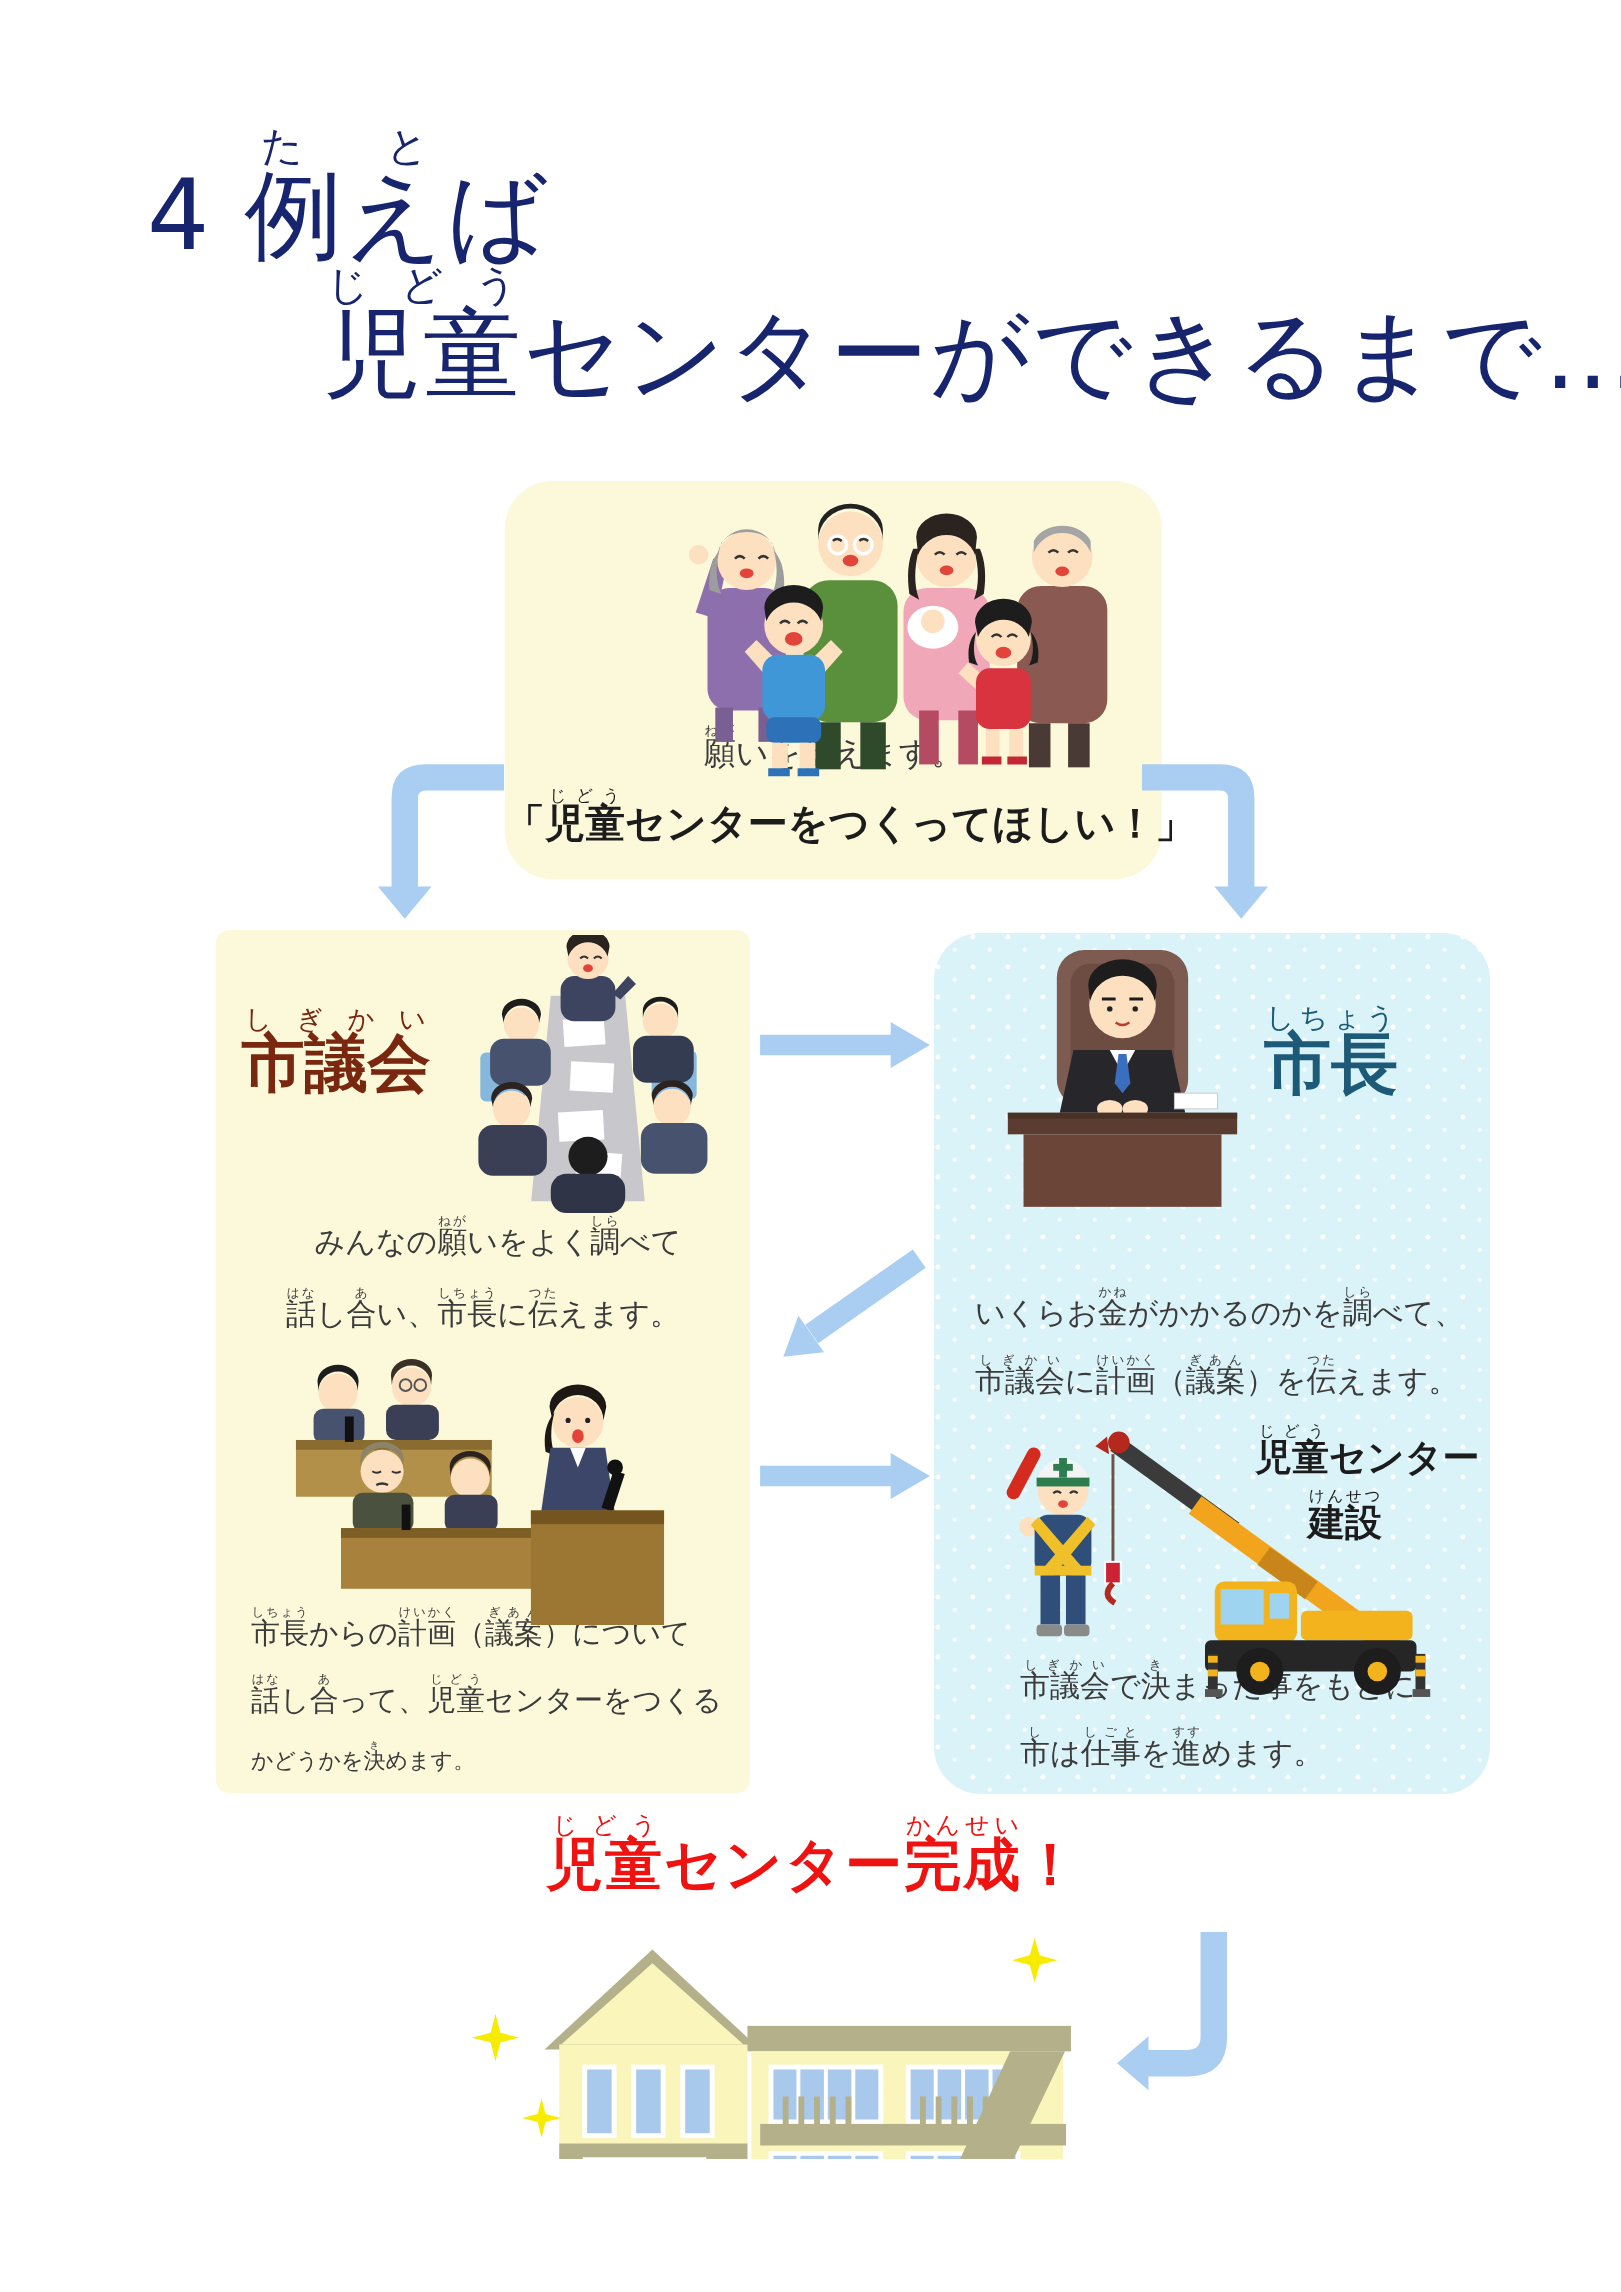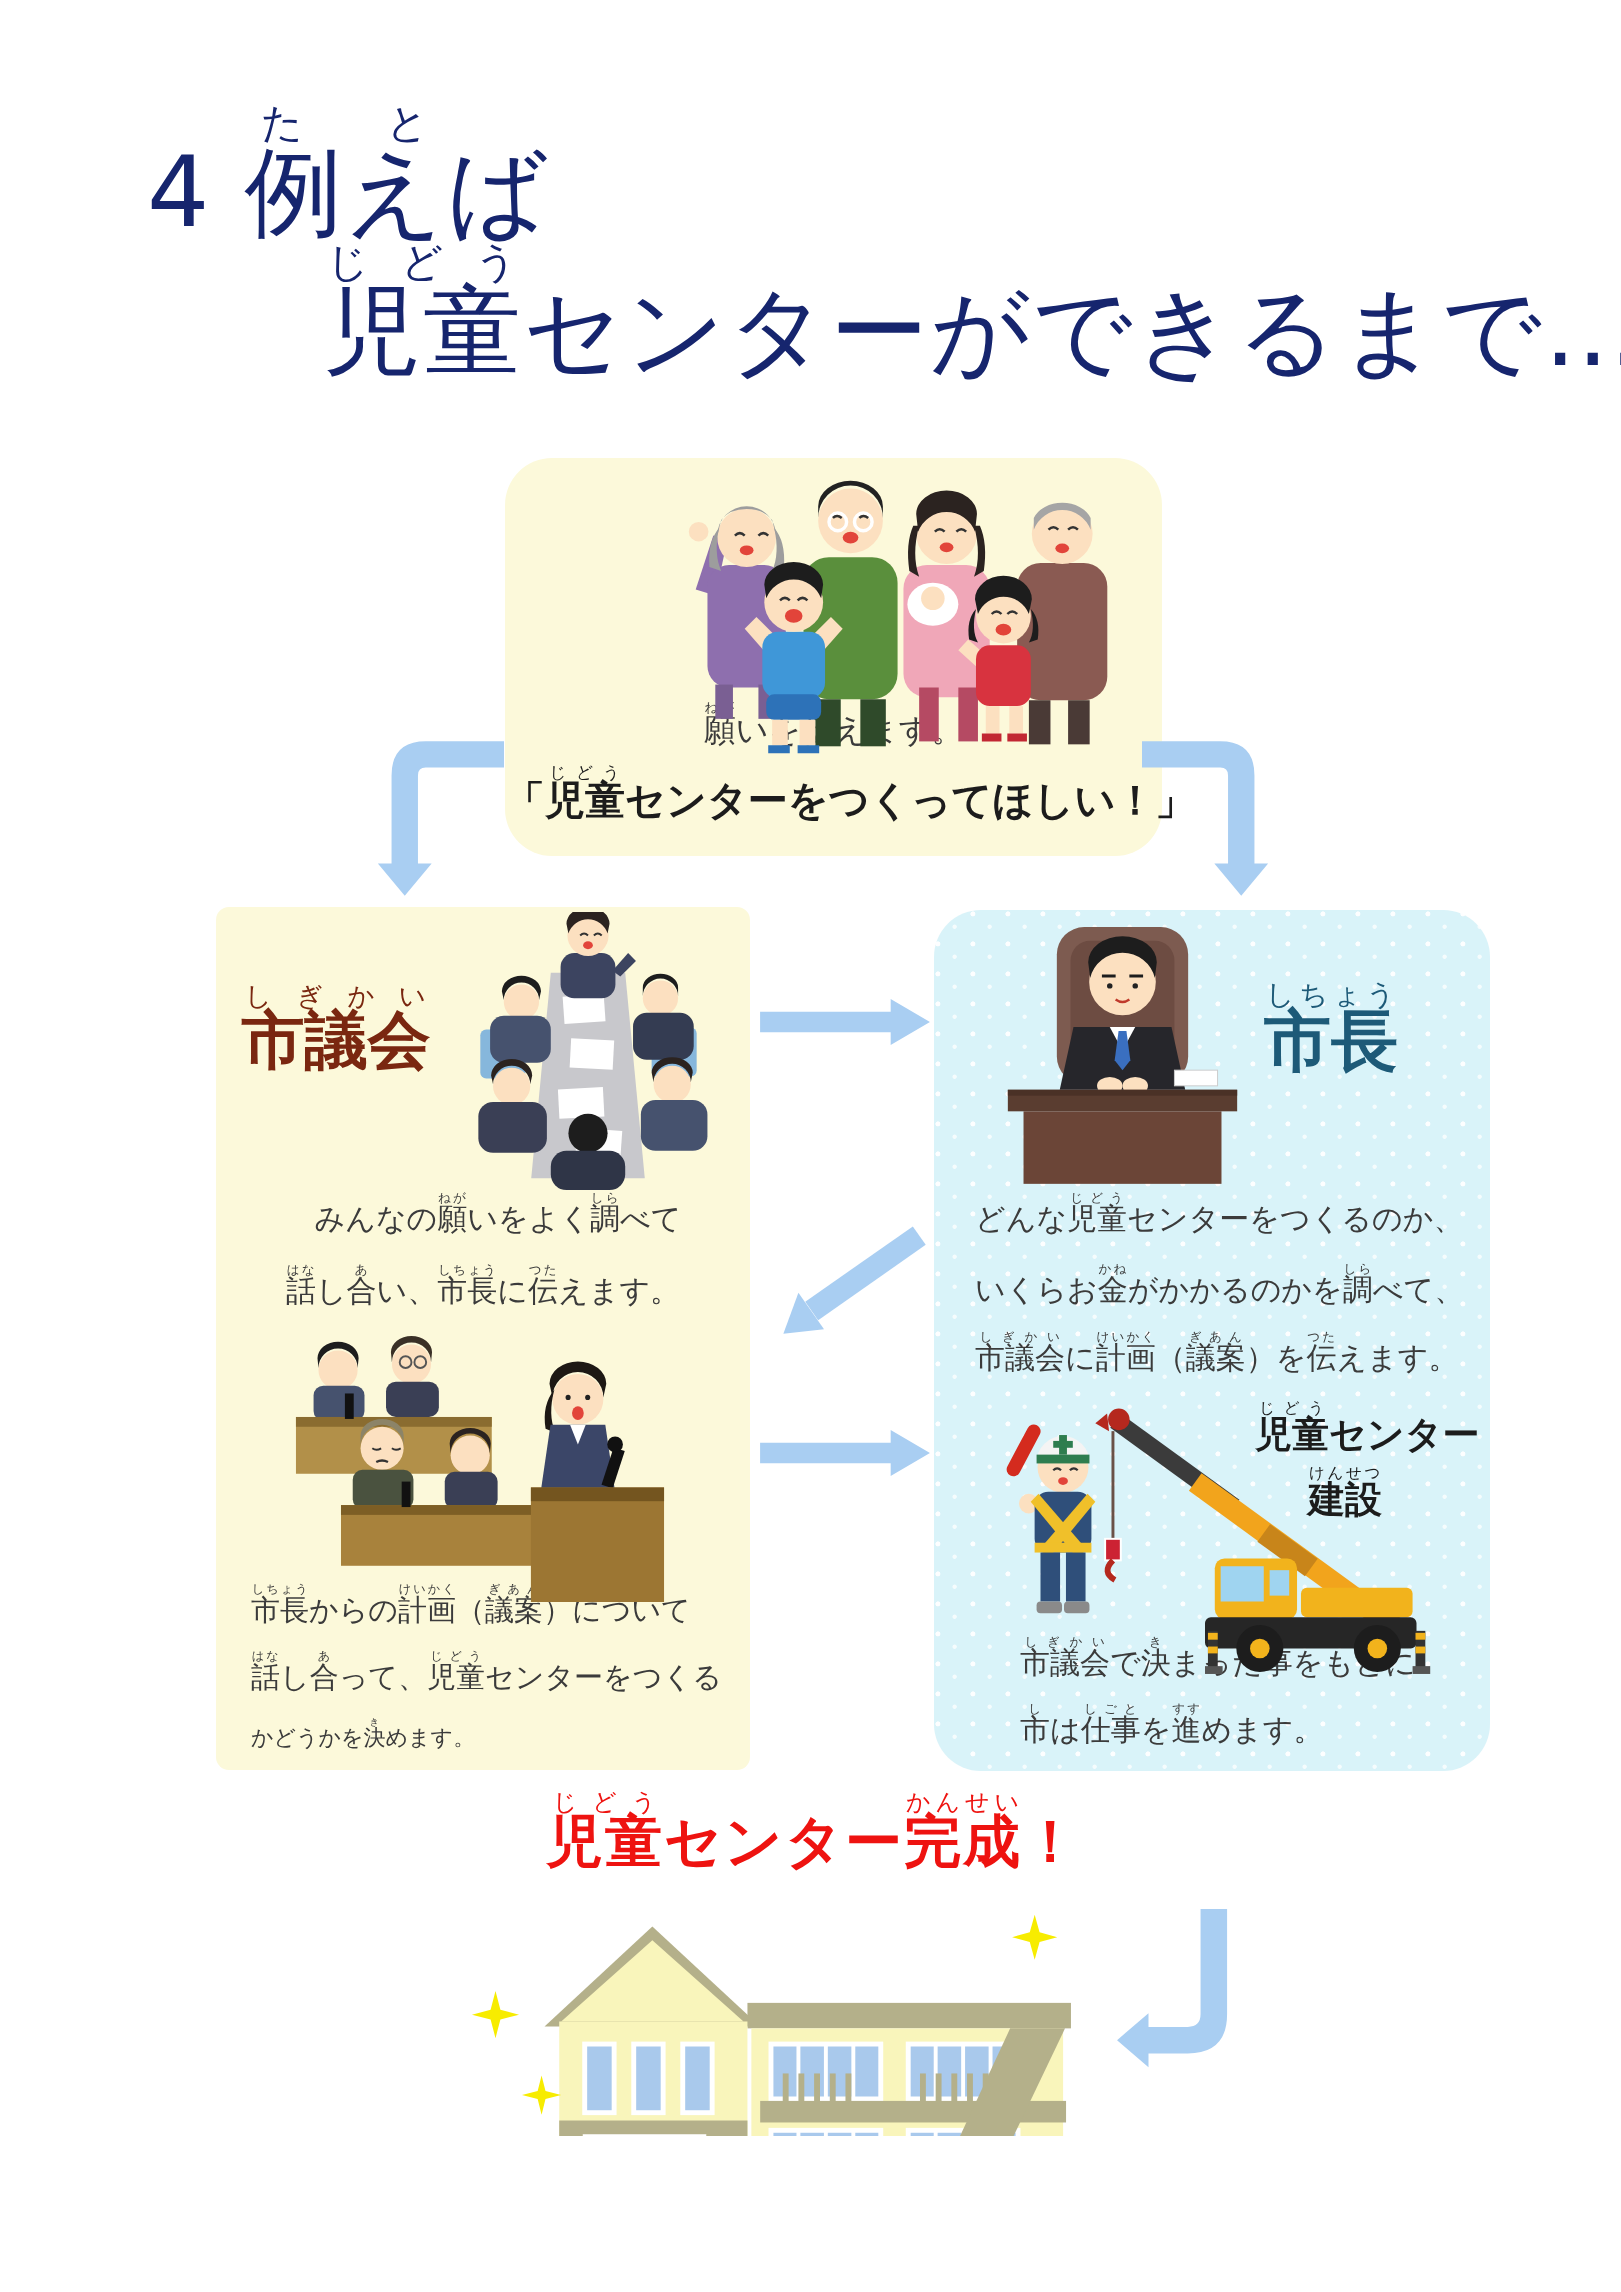--- a/index.html
+++ b/index.html
@@ -1,17 +1,17 @@
 <!DOCTYPE html>
 <html style="--page_bg: #ffffff; --title_navy: #16256e; --box_cream: #fcf9da; --box_blue: #d9f3f9; --arrow_blue: #a9cef2; --citizens_green: #3c6b2c; --council_red: #7a2710; --mayor_teal: #1d5a78; --completion_red: #ee1310; --text_dark: #3b3b3b;"><head>
 <meta charset="utf-8">
 <style>
   html,body{margin:0;padding:0;background:#fff;}
   #page{position:relative;width:1621px;height:2136px;background:var(--page_bg,#fff);
-    font-family:"DejaVu Sans",sans-serif;overflow:hidden;}
+    font-family:"DejaVu Sans",sans-serif;overflow:hidden;margin-top:23px;}
   .abs{position:absolute;}
   .txt{white-space:nowrap;line-height:1.05;color:var(--text_dark,#3b3b3b);}
   ruby{ruby-align:space-around;}
   rt{font-size:42%;letter-spacing:.05em;color:inherit;font-weight:normal;}
   .title-line{color:var(--title_navy,#16256e);font-size:98px;letter-spacing:2px;}
   .box{position:absolute;border-radius:47px;}
   .cream{background:var(--box_cream,#fcf9da);}
   .bluebox{background-color:var(--box_blue,#d9f3f9);
     background-image:radial-gradient(circle at 3.9px 3.9px,rgba(255,255,255,.95) 2.2px,transparent 2.8px),
       radial-gradient(circle at 20.6px 16.7px,rgba(255,255,255,.75) 1.8px,transparent 2.5px);
@@ -195,21 +195,20 @@
     <path d="M272,104 h56 l14,96 h-84z" fill="#3b4668"></path>
     <polygon points="292,104 308,104 300,124" fill="#fff"></polygon>
     <rect x="330" y="128" width="12" height="40" fill="#111" transform="rotate(18 336 148)"></rect>
     <circle cx="338" cy="124" r="8" fill="#111"></circle>
     <rect x="252" y="168" width="136" height="117" fill="#9c7633"></rect>
     <rect x="252" y="168" width="136" height="14" fill="#74551f"></rect>
   </svg>
 
   <div class="box bluebox" style="left:934px;top:910px;width:556px;height:861px;">
     <div class="abs txt biglabel" style="left:330px;top:71px;font-size:67px;color:var(--mayor_teal);"><ruby>市長<rt>しちょう</rt></ruby></div>
-    <div class="abs txt body-text" style="left:41px;top:281px;">どんな<ruby>児童<rt>じどう</rt></ruby>センターをつくるのか、</div>
     <div class="abs txt body-text" style="left:41px;top:352px;">いくらお<ruby>金<rt>かね</rt></ruby>がかかるのかを<ruby>調<rt>しら</rt></ruby>べて、</div>
     <div class="abs txt body-text" style="left:41px;top:420px;"><ruby>市議会<rt>しぎかい</rt></ruby>に<ruby>計画<rt>けいかく</rt></ruby>（<ruby>議案<rt>ぎあん</rt></ruby>）を<ruby>伝<rt>つた</rt></ruby>えます。</div>
     <div class="abs txt biglabel" style="left:321px;top:490px;font-size:37px;color:#1c1c1c;"><ruby>児童<rt>じどう</rt></ruby>センター</div>
     <div class="abs txt biglabel" style="left:374px;top:555px;font-size:37px;color:#1c1c1c;"><ruby>建設<rt>けんせつ</rt></ruby></div>
     <div class="abs txt body-text" style="left:86px;top:725px;"><ruby>市議会<rt>しぎかい</rt></ruby>で<ruby>決<rt>き</rt></ruby>まった<ruby>事<rt>こと</rt></ruby>をもとに</div>
     <div class="abs txt body-text" style="left:86px;top:792px;"><ruby>市<rt>し</rt></ruby>は<ruby>仕事<rt>しごと</rt></ruby>を<ruby>進<rt>すす</rt></ruby>めます。</div>
   </div>
 
   <svg class="abs" style="left:1000px;top:921px;" width="245" height="265" viewBox="0 0 250 270">
     <rect x="58" y="6" width="134" height="160" rx="28" fill="#7d5b50"></rect>

